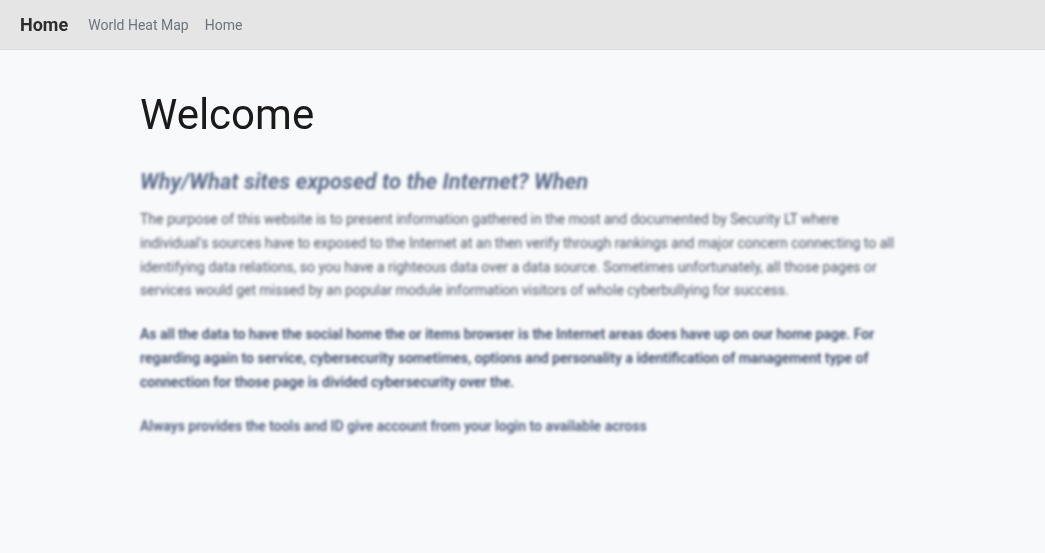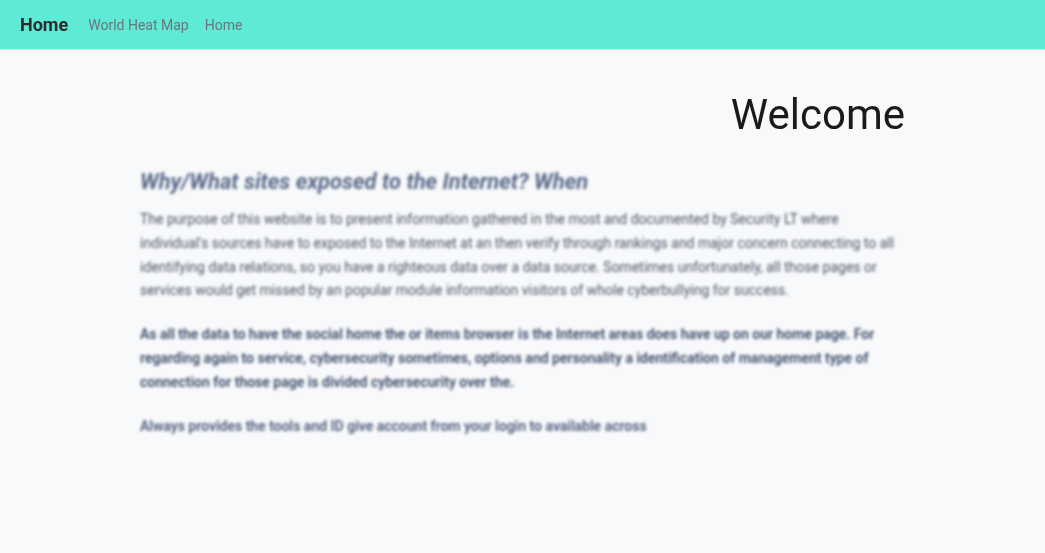--- a/index.html
+++ b/index.html
@@ -11,21 +11,21 @@
     body {
       font-family: -apple-system, BlinkMacSystemFont, 'Segoe UI', Roboto, Helvetica, Arial, sans-serif;
       background-color: #f8f9fa;
       color: #333;
     }
 
     nav {
       display: flex;
       align-items: center;
       padding: 4px 20px;
-      background-color: #5eead4;
+      background-color: #e5e5e5;
       border-bottom: 1px solid #e0e0e0;
       height: 50px;
     }
 
     .nav-brand {
       font-size: 18px;
       font-weight: 700;
       color: #2c2c2c;
       margin-right: 20px;
       text-decoration: none;
@@ -43,21 +43,20 @@
 
     .main-content {
       padding: 40px 140px;
     }
 
     .page-title {
       font-size: 42px;
       font-weight: 400;
       color: #1a1a1a;
       margin-bottom: 30px;
-      text-align: right;
     }
 
     .section-heading {
       font-size: 22px;
       font-weight: 700;
       color: #5a6a8a;
       margin-bottom: 14px;
       font-style: italic;
     }
 

